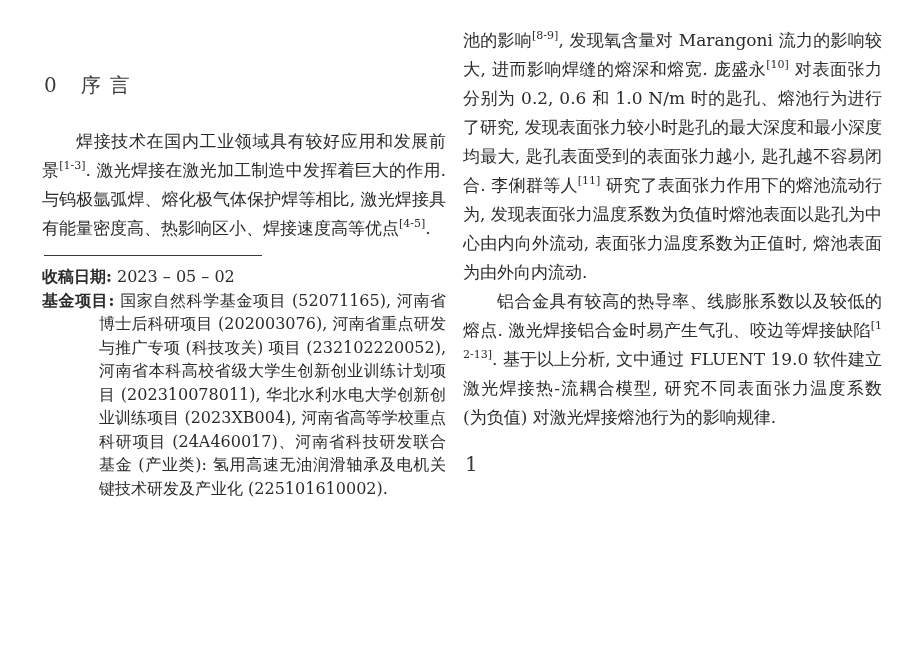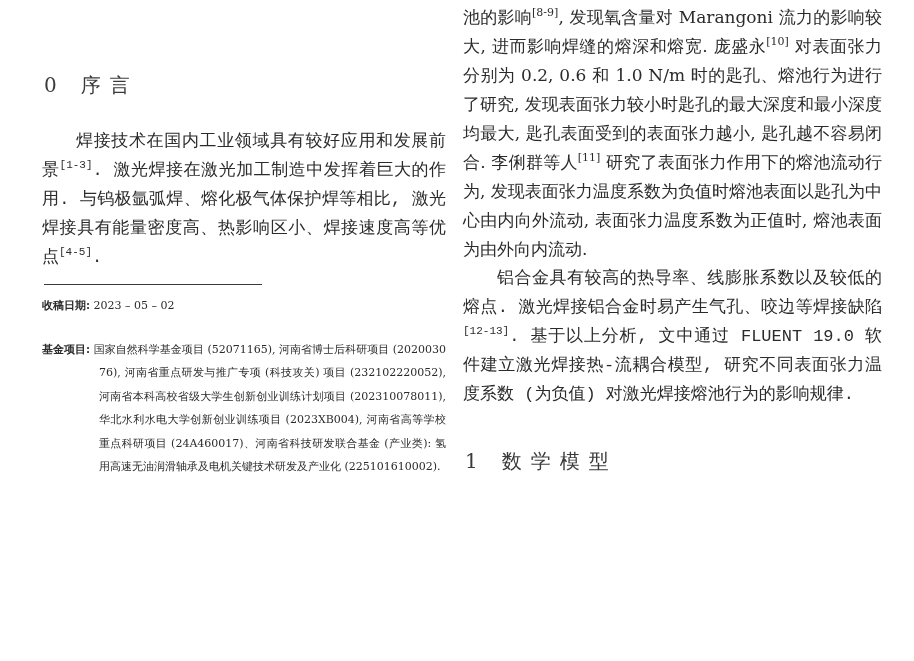--- a/index.html
+++ b/index.html
@@ -37,46 +37,46 @@
   .sec-num { margin-right: 24px; }
   .sec-title { letter-spacing: 9px; margin-top: 20px; }
 
   p.body {
     font-size: 17px;
     line-height: 29px;
     text-align: justify;
     margin: 0;
     word-break: break-all;
   }
-  p.indent { text-indent: 2em; font-family: Liberation Mono, monospace; }
-  .first-right { padding-top: 3px; }
+  p.indent { text-indent: 2em; }
+  .first-right { padding-top: 26px; }
   .para-after-heading { margin-top: 0; }
 
   sup.ref {
     font-size: 11px;
     line-height: 0;
     vertical-align: super;
     letter-spacing: 0;
   }
 
   .footnote {
     margin-top: 12px;
-    font-size: 11px;
+    font-size: 16px;
     line-height: 23.5px;
     color: #2b2b2b;
   }
   .fn-rule {
     width: 218px;
     height: 1px;
     background: #3a3a3a;
     margin: 0 0 9px 2px;
   }
   .fn-row { text-align: justify; word-break: break-all; }
   .fn-hang {
-    margin-top: 20px;
+    margin-top: 0;
     padding-left: 57px;
     text-indent: -57px;
   }
   .fn-label { font-weight: bold; }
 </style>
 </head>
 <body>
 
 <div class="page">
 
@@ -103,19 +103,18 @@
 
   </div>
 
   <div class="col col-right">
 
     <p class="body first-right">池的影响<sup class="ref">[8-9]</sup>, 发现氧含量对 Marangoni 流力的影响较大, 进而影响焊缝的熔深和熔宽. 庞盛永<sup class="ref">[10]</sup> 对表面张力分别为 0.2, 0.6 和 1.0 N/m 时的匙孔、熔池行为进行了研究, 发现表面张力较小时匙孔的最大深度和最小深度均最大, 匙孔表面受到的表面张力越小, 匙孔越不容易闭合. 李俐群等人<sup class="ref">[11]</sup> 研究了表面张力作用下的熔池流动行为, 发现表面张力温度系数为负值时熔池表面以匙孔为中心由内向外流动, 表面张力温度系数为正值时, 熔池表面为由外向内流动.</p>
     <p class="body indent">铝合金具有较高的热导率、线膨胀系数以及较低的熔点. 激光焊接铝合金时易产生气孔、咬边等焊接缺陷<sup class="ref">[12-13]</sup>. 基于以上分析, 文中通过 FLUENT 19.0 软件建立激光焊接热-流耦合模型, 研究不同表面张力温度系数 (为负值) 对激光焊接熔池行为的影响规律.</p>
 
     <h2 class="section-heading heading-1">
       <span class="sec-num">1</span>
-      <span class="sec-title">数学模型</span>
     </h2>
 
 
   </div>
 
 </div>
 
 </body></html>

